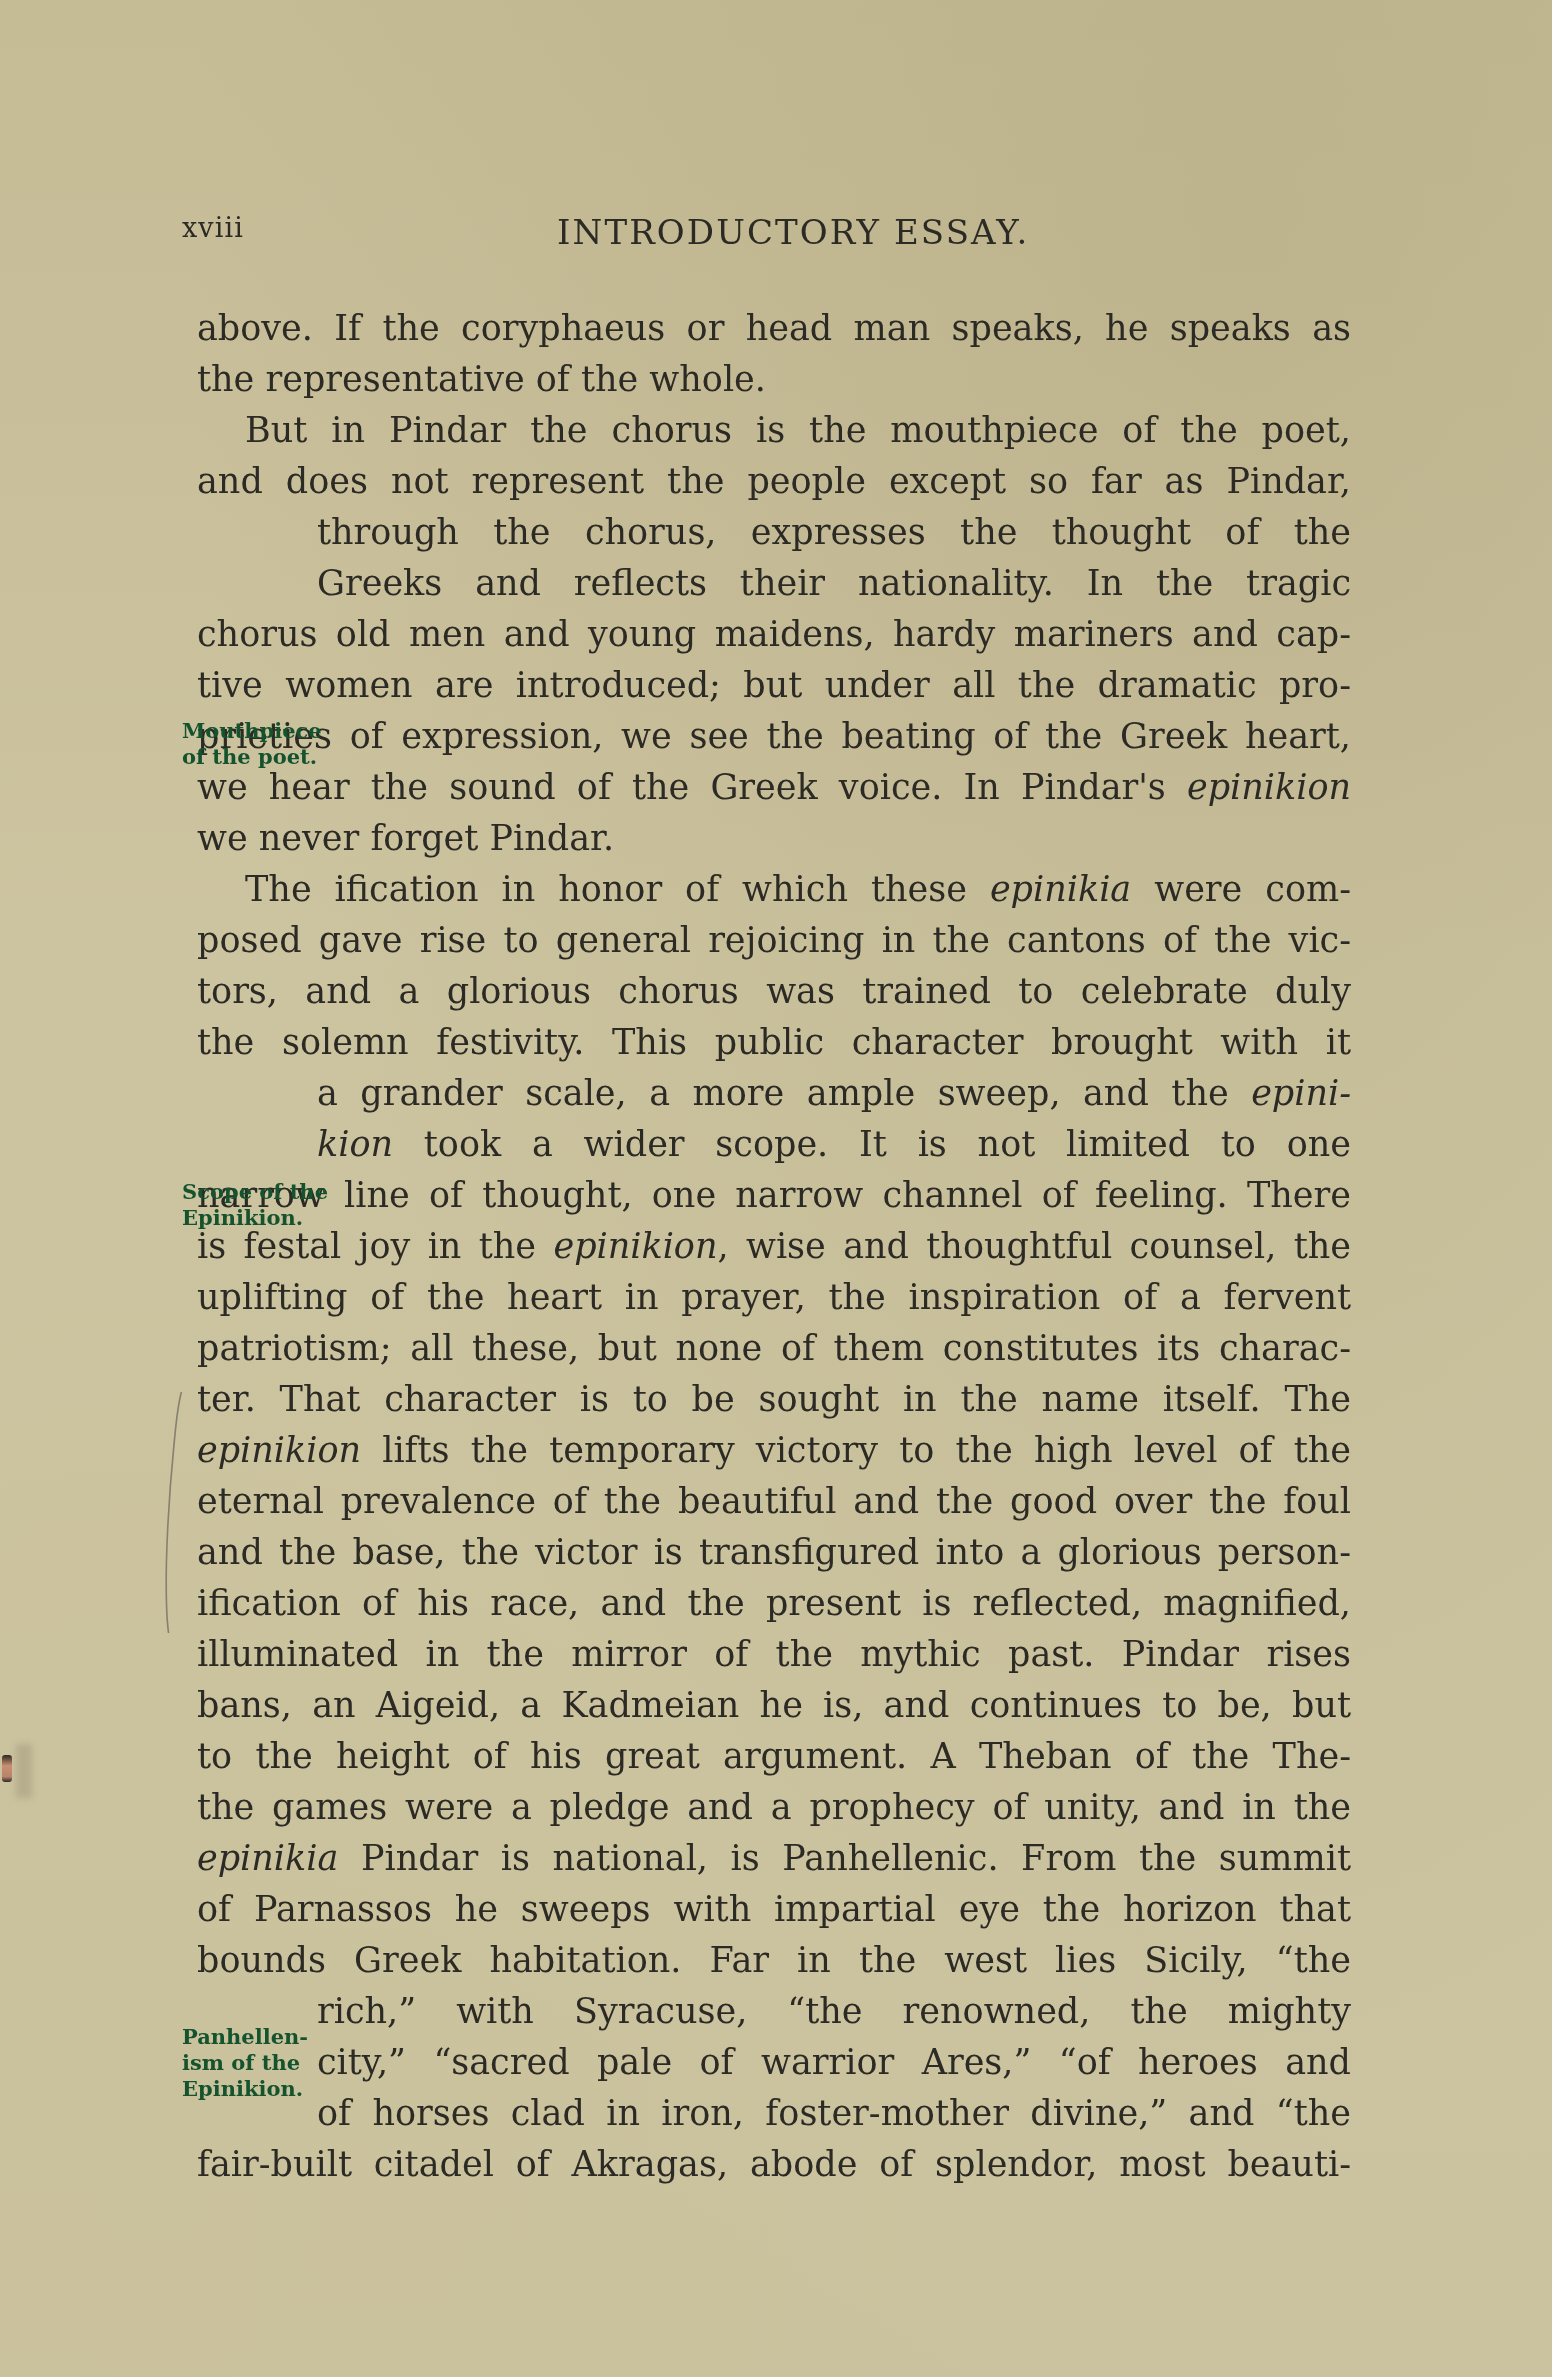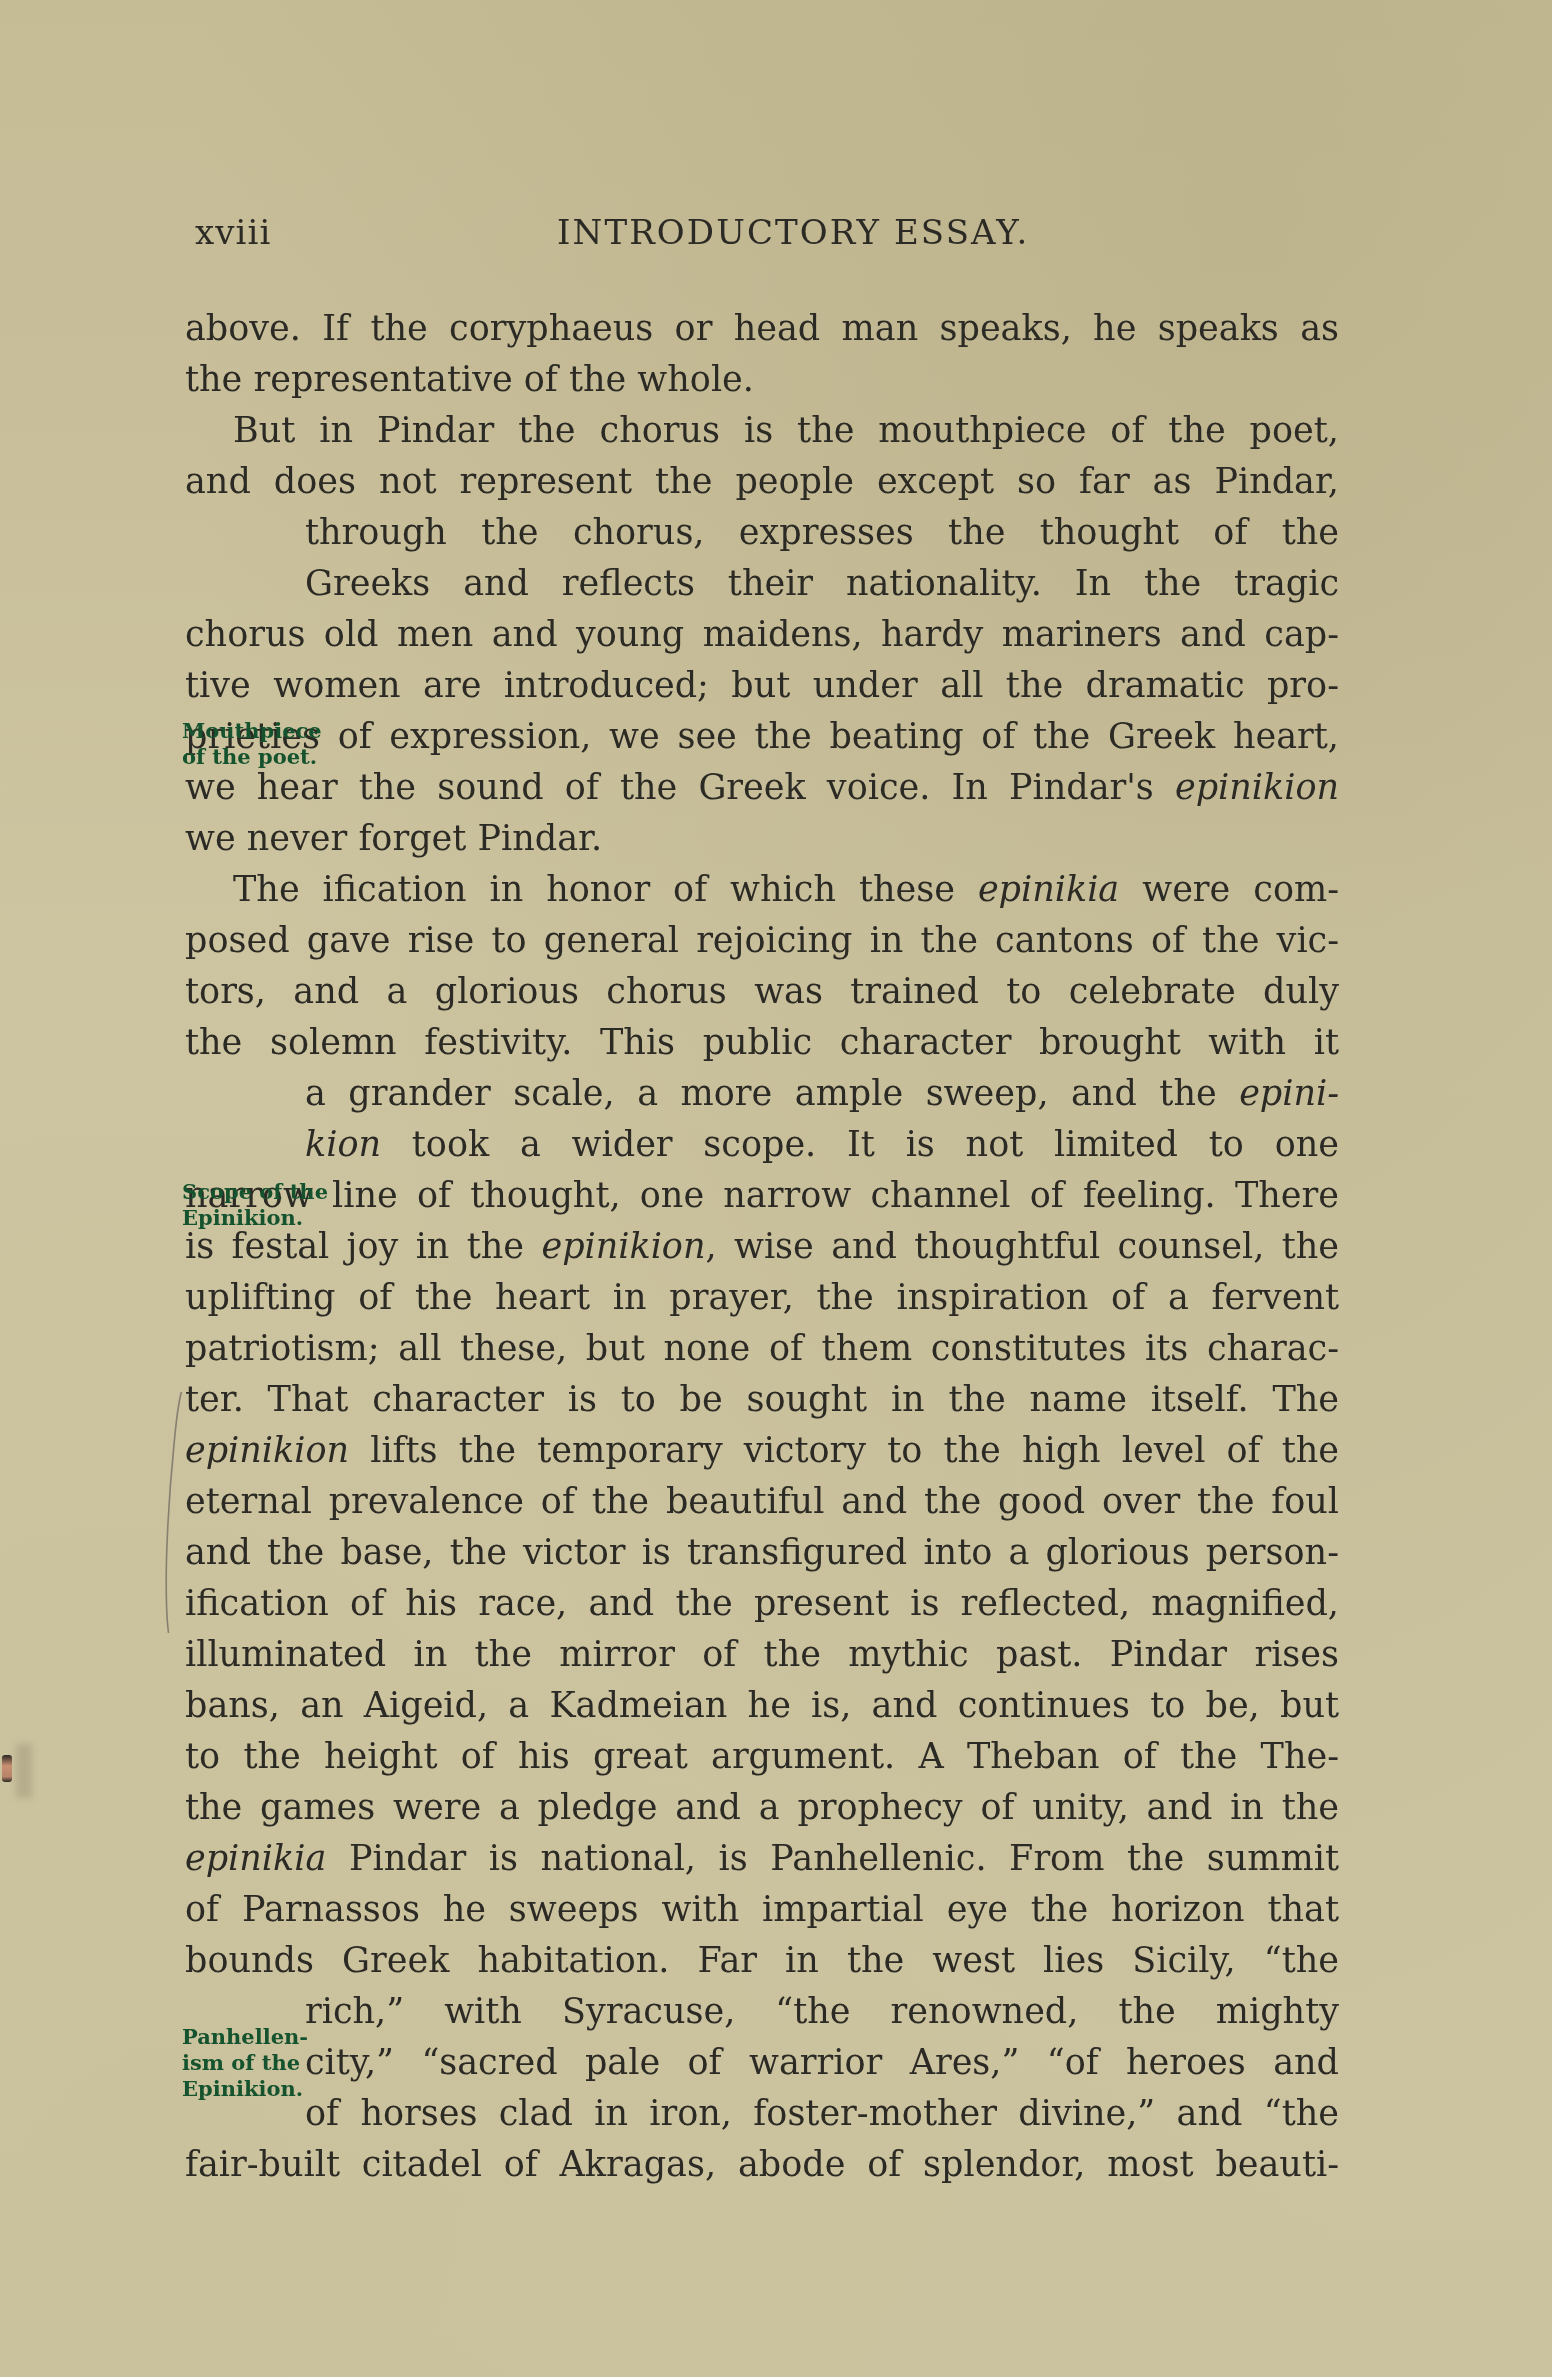--- a/index.html
+++ b/index.html
@@ -18,36 +18,36 @@
   }
   .running-head {
     position: absolute;
     top: 212px;
     left: 182px;
     width: 1154px;
     height: 48px;
   }
   .folio {
     position: absolute;
-    left: 13px;
+    left: 0;
     top: 0;
-    font-size: 34px;
+    font-size: 27px;
     letter-spacing: 1.1px;
   }
   .head-title {
     position: absolute;
     left: 327px;
     top: 0;
     font-size: 34px;
     letter-spacing: 2.1px;
     margin-left: 48px;
   }
   .text-block {
     position: absolute;
-    left: 185px;
+    left: 197px;
     top: 303px;
     width: 1154px;
   }
   .line {
     height: 51px;
     font-size: 35px;
     line-height: 51px;
     white-space: nowrap;
     text-align: justify;
     text-align-last: justify;

